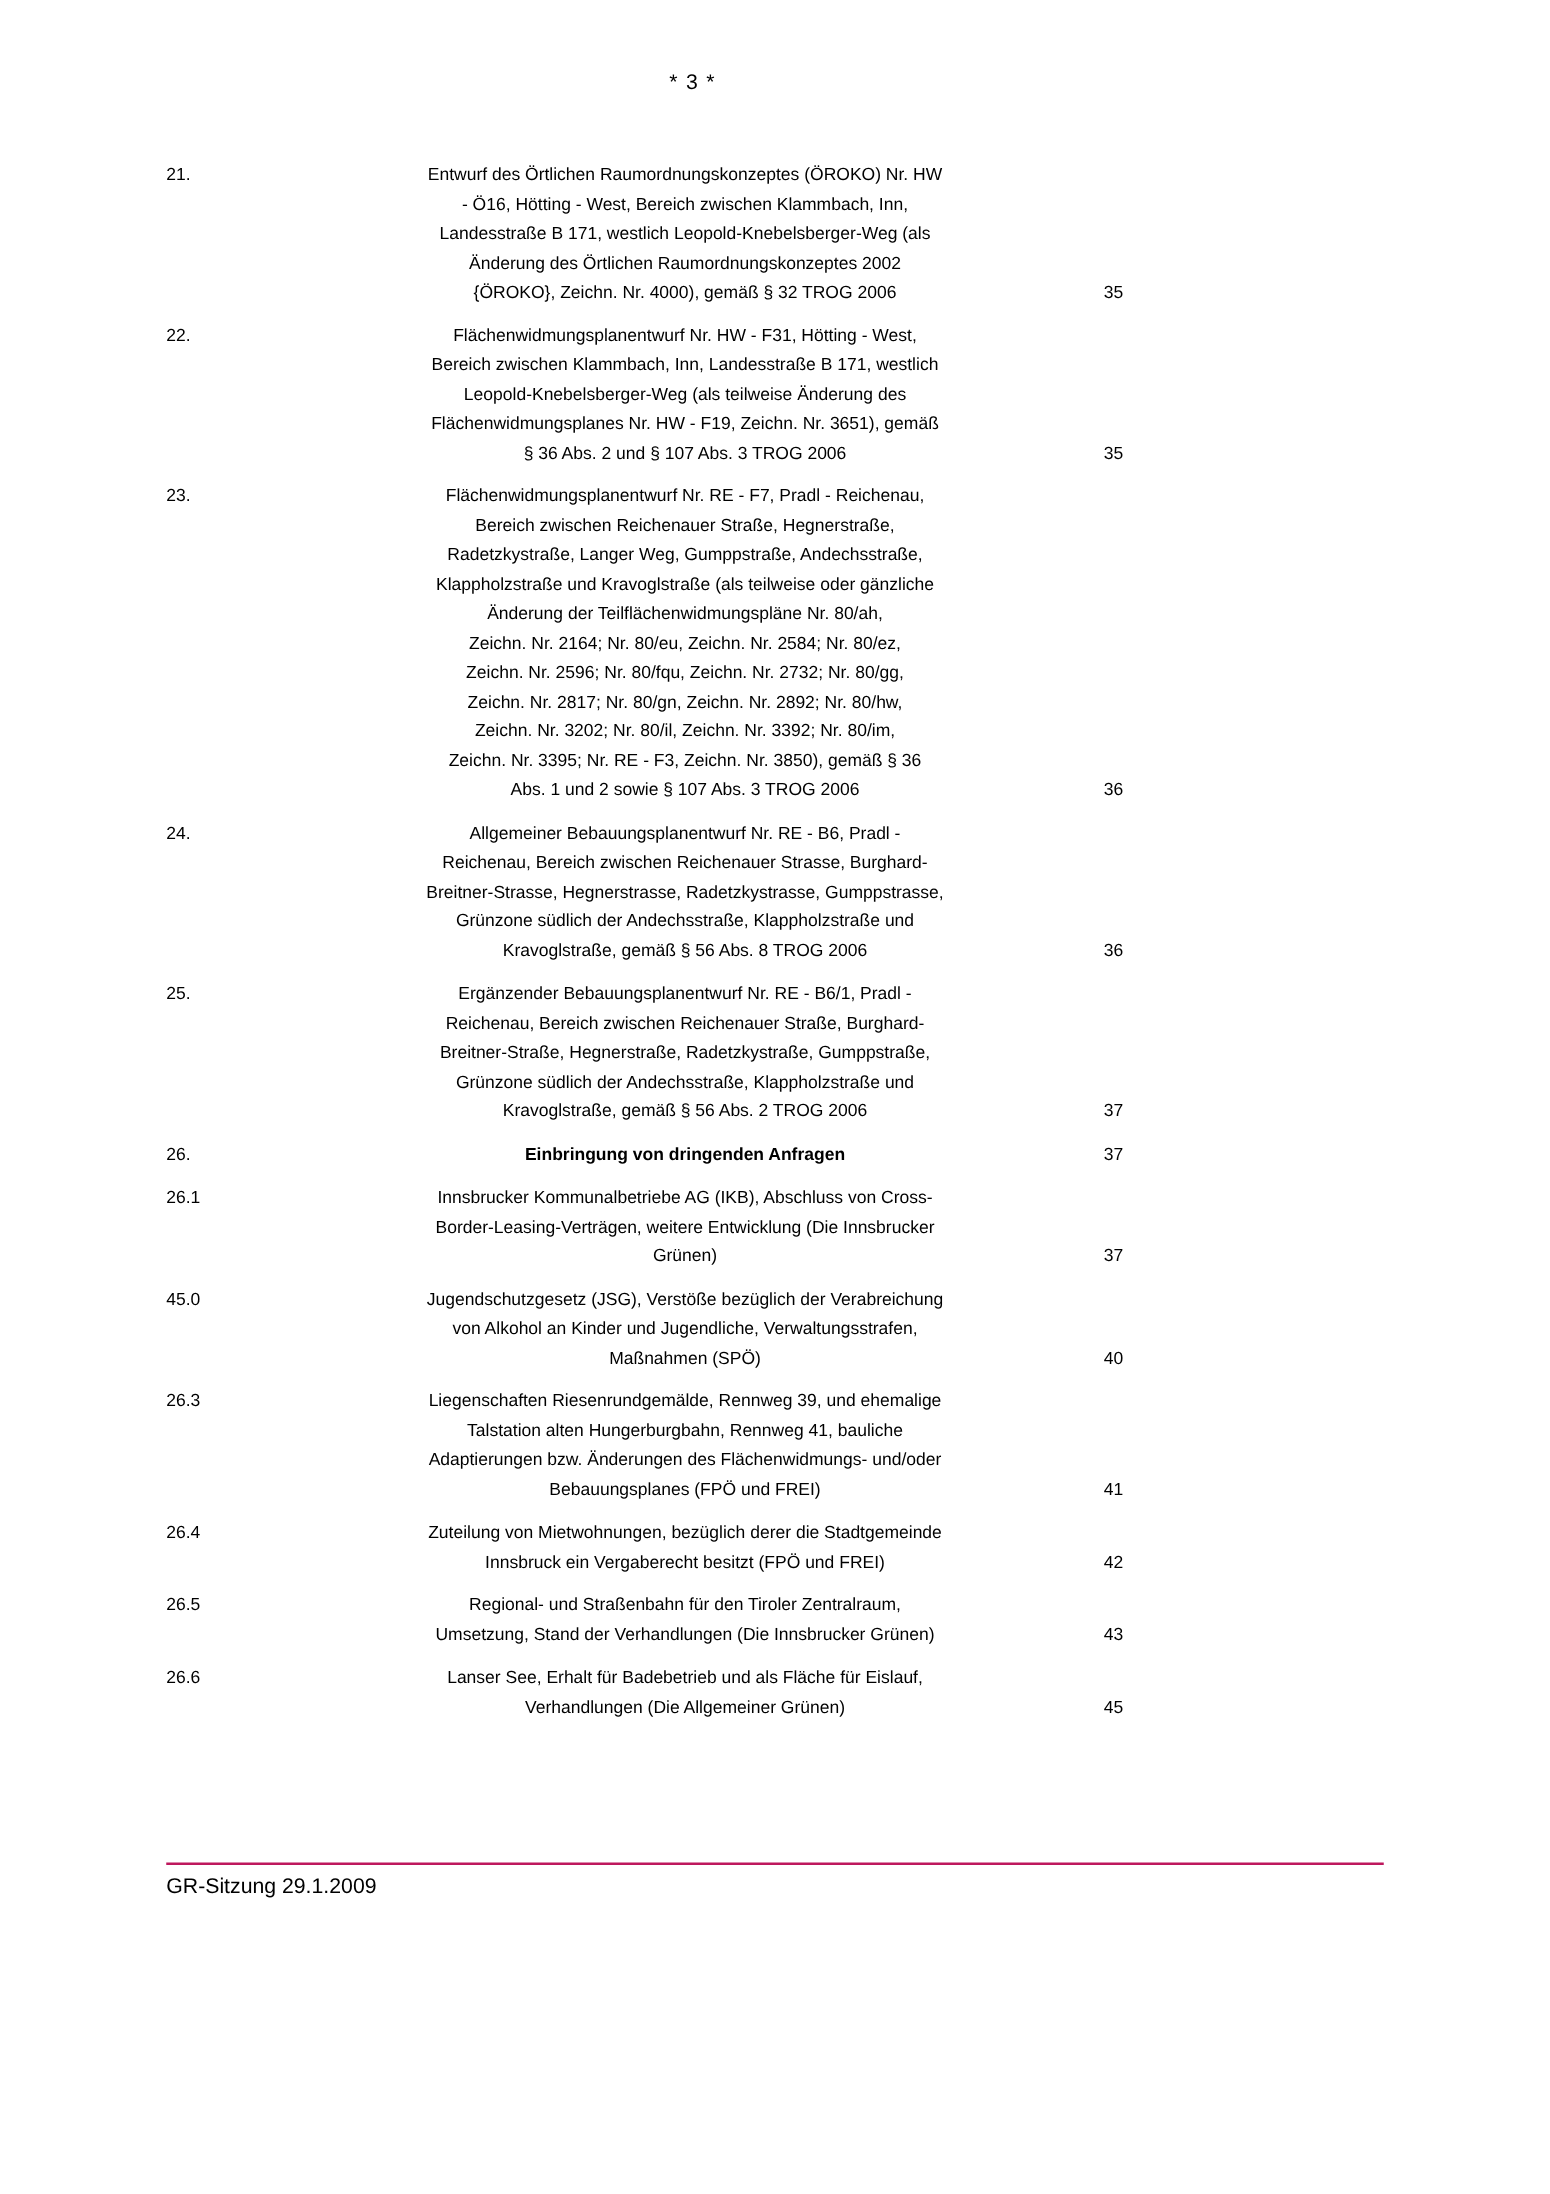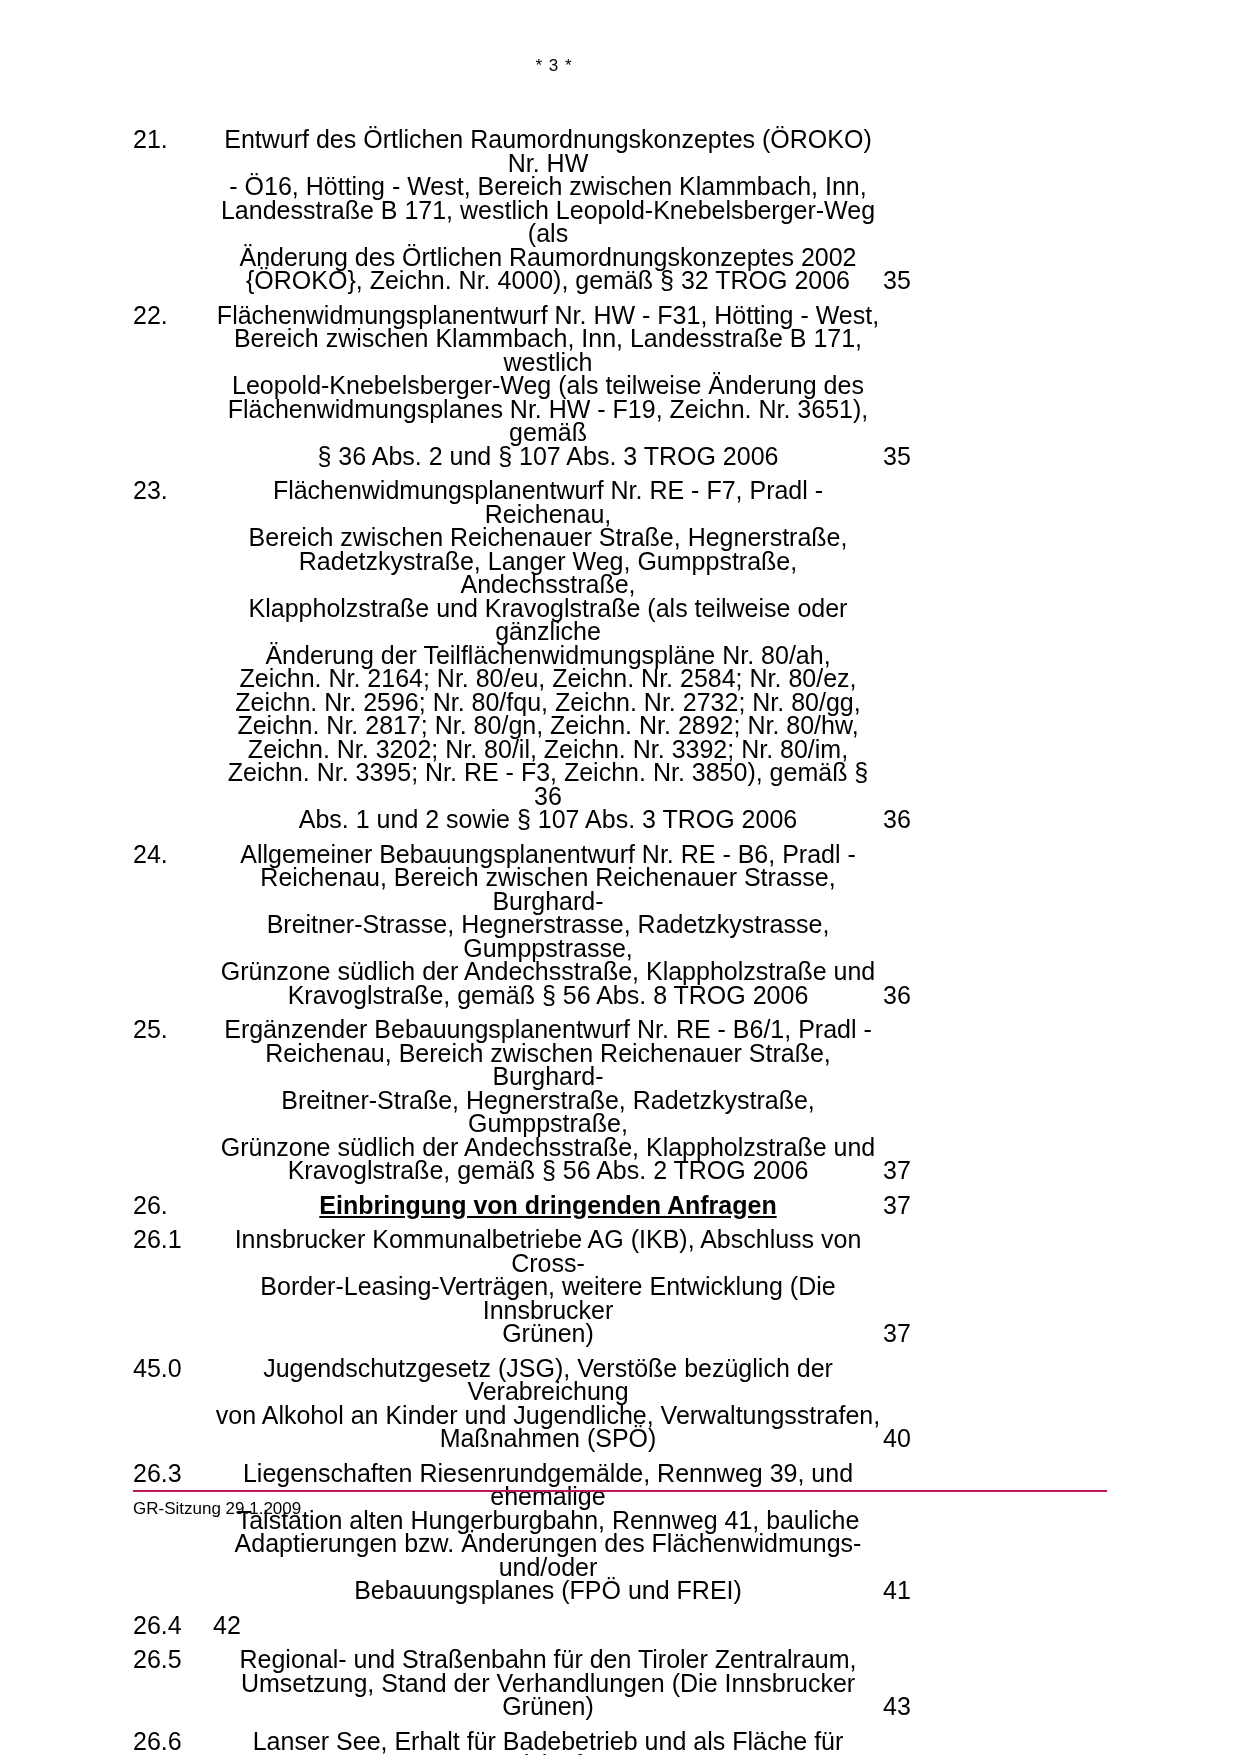--- a/index.html
+++ b/index.html
@@ -25,36 +25,35 @@
   }
   .page-marker {
     text-align: center;
     font-size: 17px;
     margin-bottom: 52px;
     letter-spacing: 1px;
   }
   .row {
     display: flex;
     margin-bottom: 11px;
-    font-size: 25px;
+    font-size: 14px;
     line-height: 23.5px;
   }
   .num {
     flex: none;
     width: 80px;
   }
   .text {
     flex: none;
     width: 670px;
     white-space: pre-line;
     text-align: center;
   }
   .text.bold {
     font-weight: bold;
-    text-decoration: underline;
   }
   .pagecol {
     flex: 1;
     text-align: left;
     align-self: flex-end;
   }
   .footer {
     position: absolute;
     left: 133px;
     top: 1490px;
@@ -153,20 +152,22 @@
     <div class="num">26.3</div>
     <div class="text">Liegenschaften Riesenrundgemälde, Rennweg 39, und ehemalige
 Talstation alten Hungerburgbahn, Rennweg 41, bauliche
 Adaptierungen bzw. Änderungen des Flächenwidmungs- und/oder
 Bebauungsplanes (FPÖ und FREI)</div>
     <div class="pagecol">41</div>
   </div>
 
   <div class="row">
     <div class="num">26.4</div>
+    <div class="text">Zuteilung von Mietwohnungen, bezüglich derer die Stadtgemeinde
+Innsbruck ein Vergaberecht besitzt (FPÖ und FREI)</div>
     <div class="pagecol">42</div>
   </div>
 
   <div class="row">
     <div class="num">26.5</div>
     <div class="text">Regional- und Straßenbahn für den Tiroler Zentralraum,
 Umsetzung, Stand der Verhandlungen (Die Innsbrucker Grünen)</div>
     <div class="pagecol">43</div>
   </div>
 

